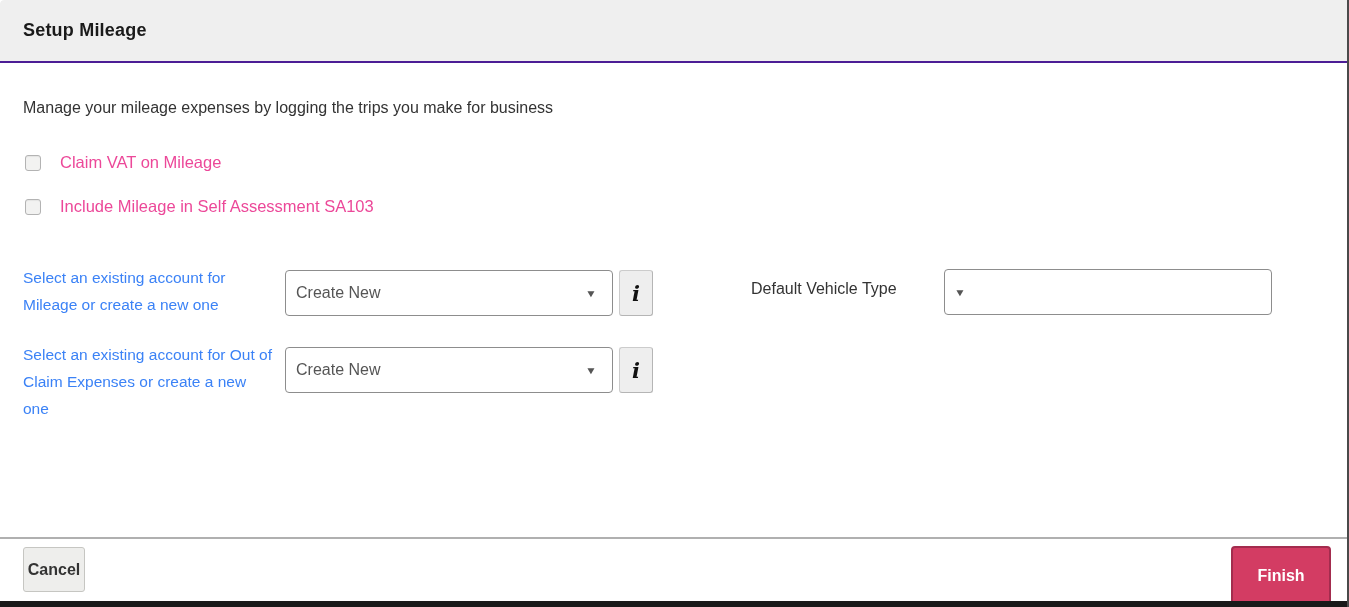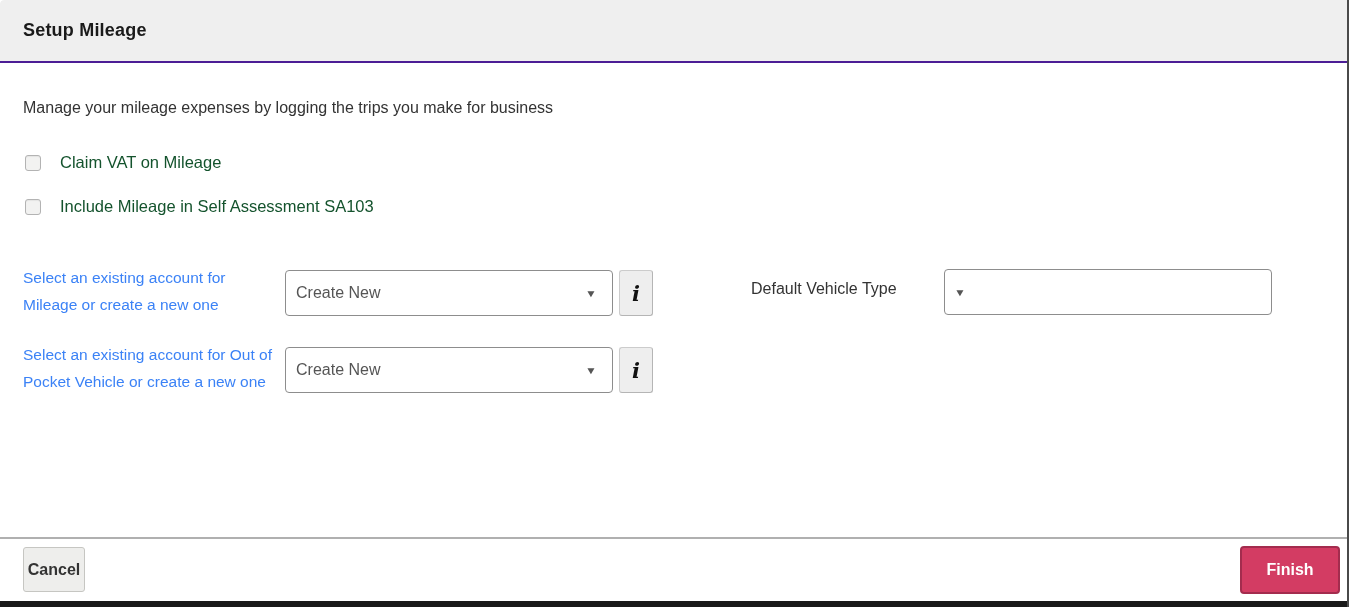--- a/index.html
+++ b/index.html
@@ -59,21 +59,21 @@
     height: 16px;
     background: #f2f2f1;
     border: 1px solid #b3b3b3;
     border-radius: 3px;
     box-shadow: inset 0 1px 1px rgba(0,0,0,0.06);
     flex: 0 0 auto;
     cursor: pointer;
   }
   .check-label {
     font-size: 16.5px;
-    color: #14532d;
+    color: #ec4899;
   }
 
   
   .field-label {
     position: absolute;
     left: 23px;
     width: 252px;
     font-size: 15.5px;
     line-height: 27px;
     color: #3b82f6;
@@ -167,24 +167,24 @@
     left: 23px;
     top: 547px;
     width: 62px;
     height: 45px;
     background: #eeeeec;
     border: 1px solid #c6c6c2;
     border-radius: 3px;
     color: #333;
   }
   .btn-finish {
-    right: 7px;
+    right: 16px;
     top: 546px;
     width: 100px;
-    height: 48px;
+    height: 60px;
     background: #d33c63;
     border: 2px solid #a32c4e;
     border-radius: 4px;
     color: #ffffff;
   }
 
   .bottom-bar {
     position: absolute;
     left: 0; right: 0; bottom: 0;
     height: 6px;
@@ -222,21 +222,21 @@
   <div class="info-btn mileage">
     <span class="info-glyph">i</span>
   </div>
 
   <div class="vehicle-label">Default Vehicle Type</div>
 
   <div class="select vehicle">
     <span class="sel-arrow">▼</span>
   </div>
 
-  <div class="field-label oop">Select an existing account for Out of Pocket Vehicle or create a new one</div>
+  <div class="field-label oop">Select an existing account for Out of Claim Expenses or create a new one</div>
 
   <div class="select oop">
     <span class="sel-value">Create New</span>
     <span class="sel-arrow">▼</span>
   </div>
 
   <div class="info-btn oop">
     <span class="info-glyph">i</span>
   </div>
 

